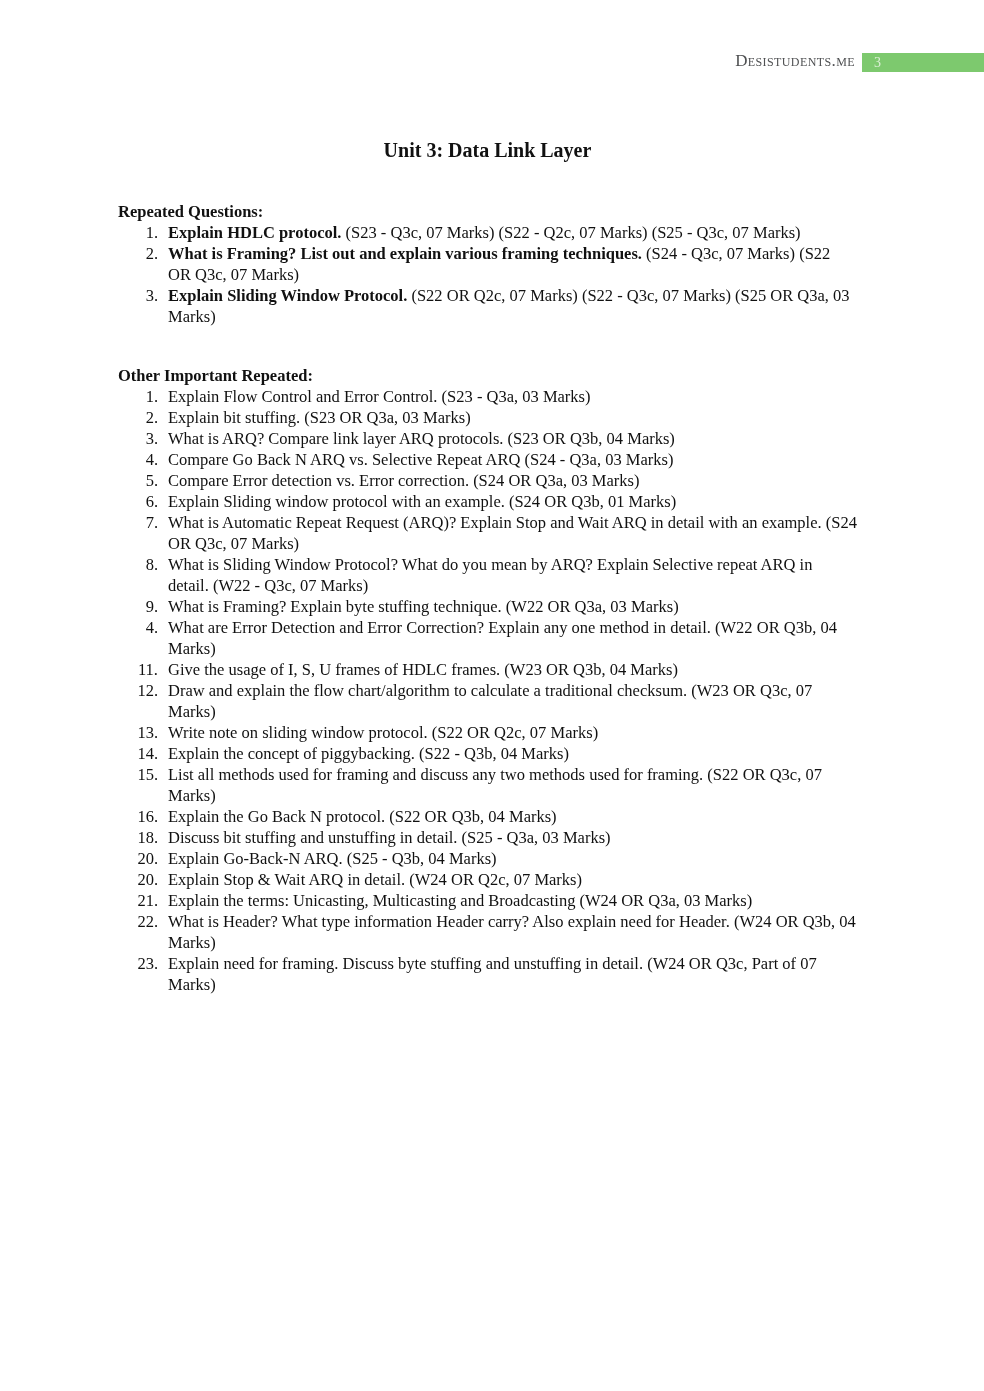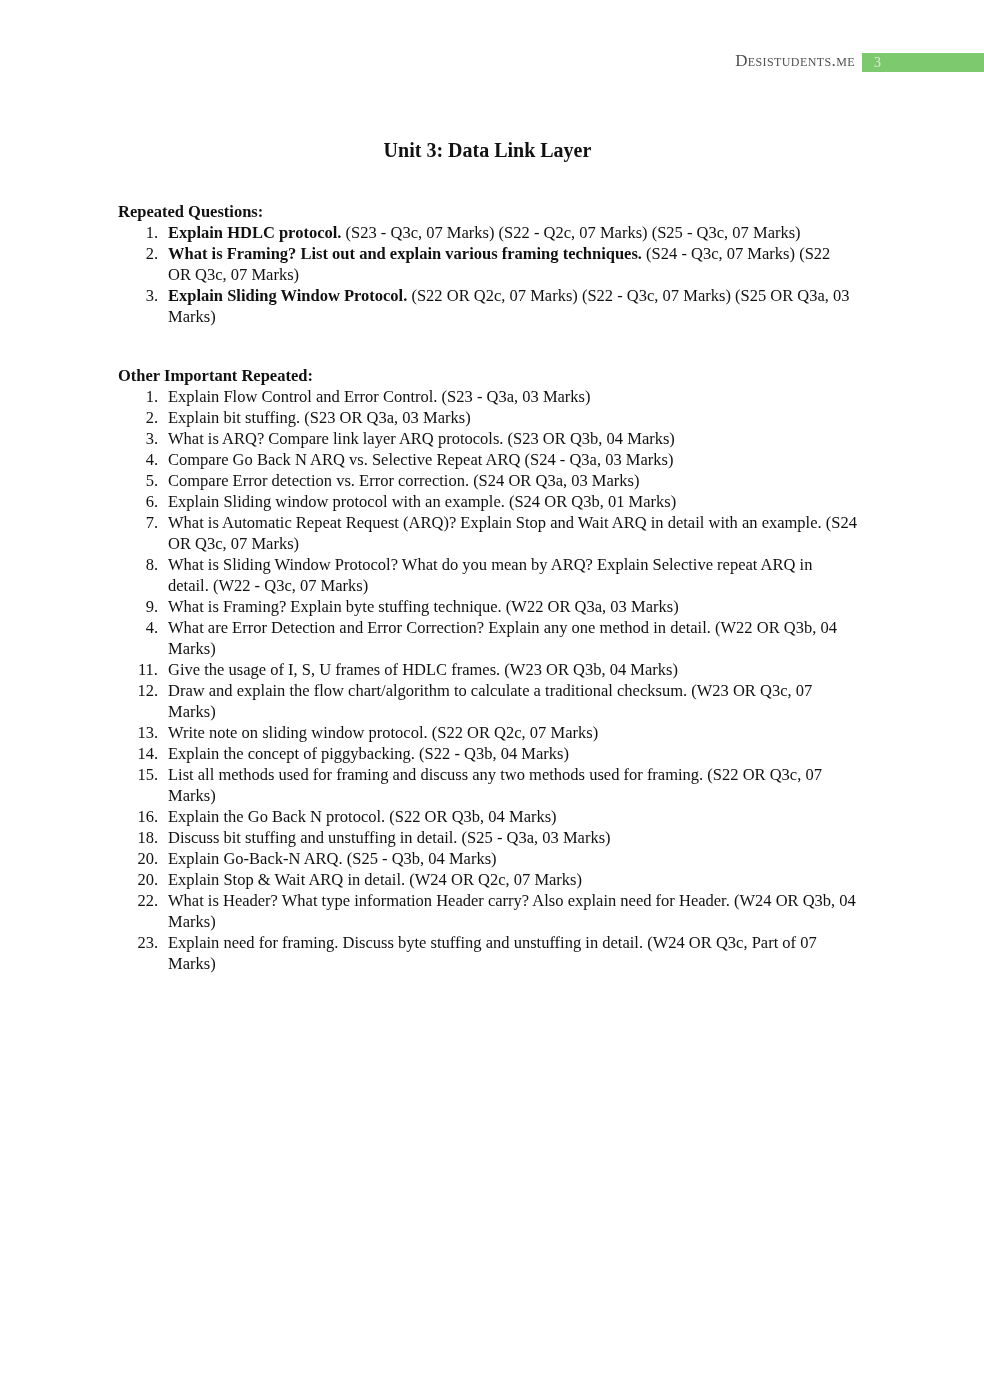--- a/index.html
+++ b/index.html
@@ -192,20 +192,24 @@
       </div>
       <div class="qrow">
         <span class="qnum">20.</span>
         <span class="qtext"><b></b><span>Explain Go-Back-N ARQ. (S25 - Q3b, 04 Marks)</span></span>
       </div>
       <div class="qrow">
         <span class="qnum">20.</span>
         <span class="qtext"><b></b><span>Explain Stop &amp; Wait ARQ in detail. (W24 OR Q2c, 07 Marks)</span></span>
       </div>
       <div class="qrow">
+        <span class="qnum">21.</span>
+        <span class="qtext"><b></b><span>Explain the terms: Unicasting, Multicasting and Broadcasting (W24 OR Q3a, 03 Marks)</span></span>
+      </div>
+      <div class="qrow">
         <span class="qnum">22.</span>
         <span class="qtext"><b></b><span>What is Header? What type information Header carry? Also explain need for Header. (W24 OR Q3b, 04 Marks)</span></span>
       </div>
       <div class="qrow">
         <span class="qnum">23.</span>
         <span class="qtext"><b></b><span>Explain need for framing. Discuss byte stuffing and unstuffing in detail. (W24 OR Q3c, Part of 07 Marks)</span></span>
       </div>
     </div>
   </div>
 

